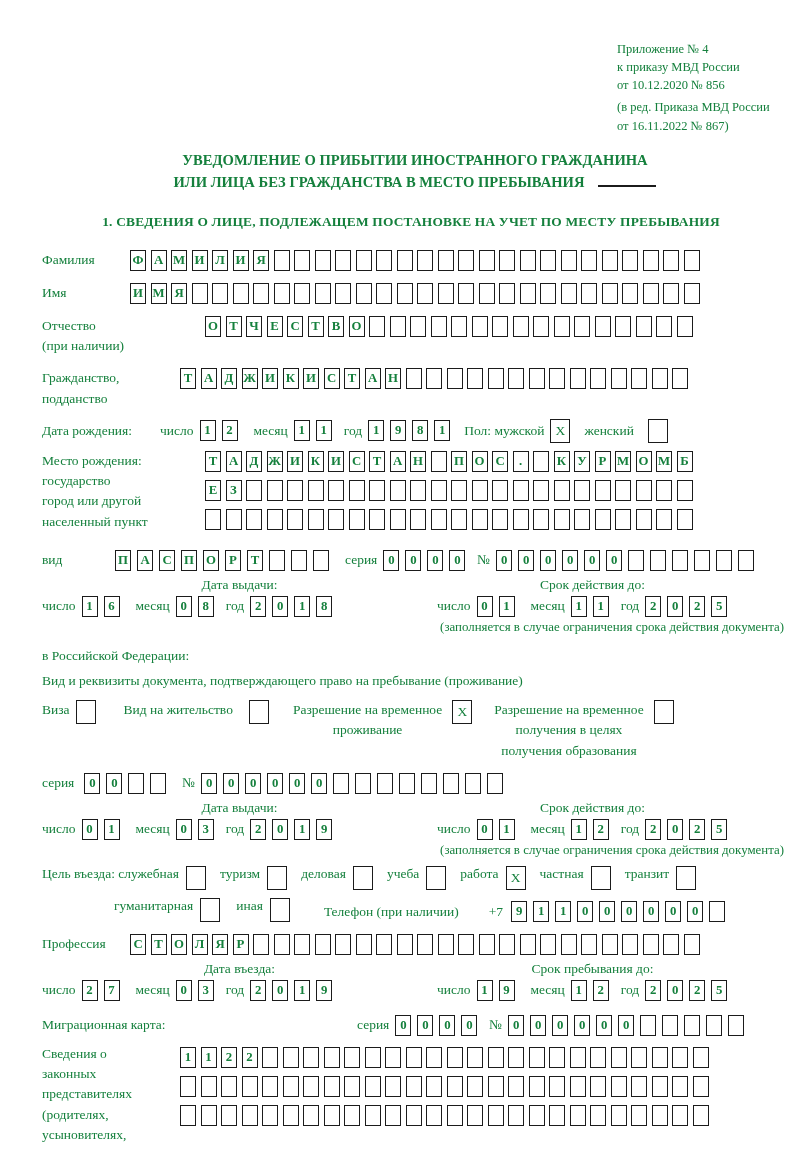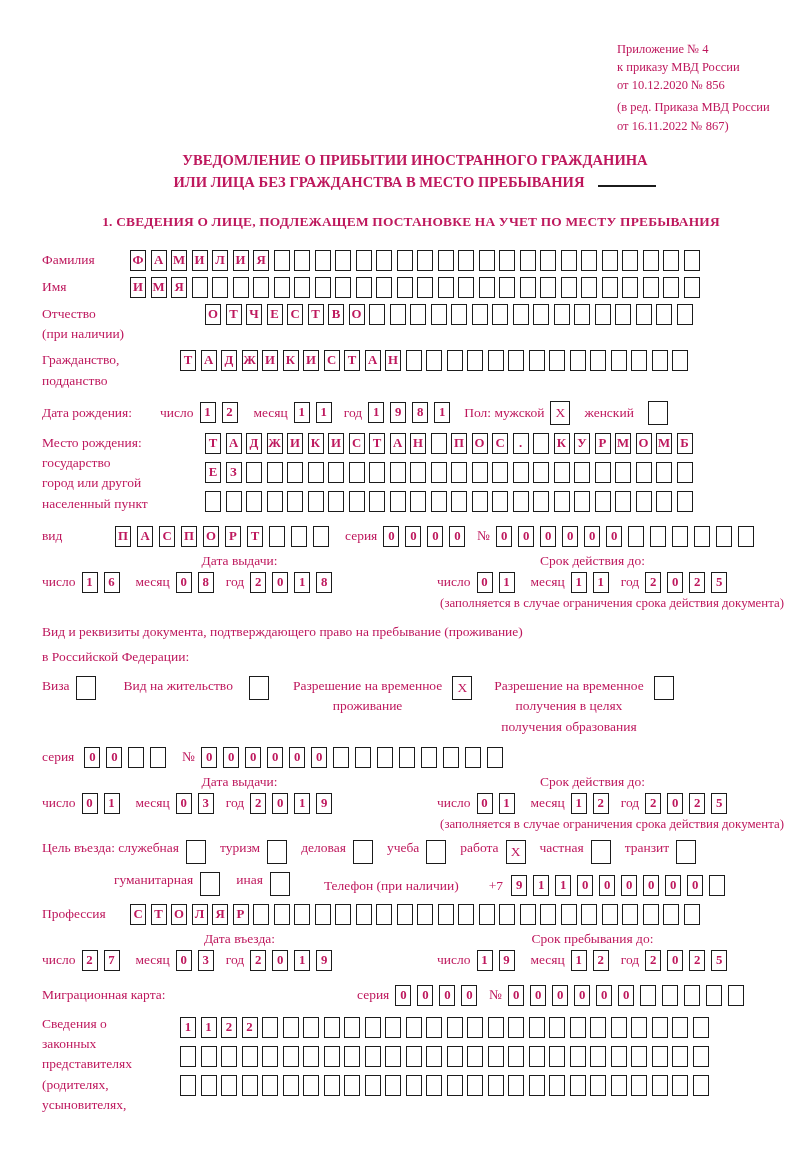--- a/index.html
+++ b/index.html
@@ -1,28 +1,28 @@
 <!DOCTYPE html>
 <html><head>
 <meta charset="utf-8">
 <style>
   * { box-sizing: border-box; }
   html,body { margin:0; padding:0; background:#e8e8e8; }
   .page {
-    width:800px; height:1163px; margin:0 auto; background:#ffffff; color:#be185d;
+    width:800px; height:1163px; margin:0 auto; background:#ffffff; color:#15803d;
     font-family:"Liberation Serif","DejaVu Serif",serif; font-size:13.5px;
     padding:40px 12px 0 42px; position:relative; overflow:hidden;
   }
   .appendix { margin-left:575px; font-size:12.5px; line-height:1.45; }
   .appendix .rev { margin-top:4px; }
   .forma { font-weight:bold; text-align:right; padding-right:36px; margin-top:16px; font-size:14px; letter-spacing:.4px; }
   .title { text-align:center; font-weight:bold; font-size:14.6px; line-height:1.55; margin-top:14px; }
   .uline { display:inline-block; width:58px; border-bottom:2px solid #1b1b1b; margin-left:14px; }
   .sec-heading { font-weight:bold; font-size:13.4px; margin-top:20px; margin-bottom:20px; text-align:center; margin-left:-8px; letter-spacing:.2px; }
-  .row { display:flex; align-items:flex-start; margin-bottom:6px; }
+  .row { display:flex; align-items:flex-start; margin-bottom:6px;margin-top:12px; }
   .vcenter { align-items:center; }
   .lbl { flex:none; line-height:1.5; }
   .w88 { width:88px; } .w138 { width:138px; } .w163 { width:163px; } .w73 { width:73px; }
   .cells { display:flex; flex-wrap:nowrap; }
   .cell { flex:none; width:16px; height:21px; border:1.5px solid #1b1b1b; margin-right:4.5px;
           text-align:center; font-size:12.8px; line-height:19px; font-weight:bold; }
   .sp .cell { margin-right:6px; }
   .cb { display:inline-block; flex:none; width:20px; height:24px; border:1.5px solid #1b1b1b;
         text-align:center; line-height:22px; font-size:13.5px; vertical-align:middle; }
   .stack .cells { margin-bottom:8px; }
@@ -395,22 +395,22 @@
           <span class="cell">2</span>
           <span class="cell">0</span>
           <span class="cell">2</span>
           <span class="cell">5</span>
         </span>
     </span>
   </div>
   <div class="note">(заполняется в случае ограничения срока действия документа)</div>
 
   <div class="para">
+    <div>в Российской Федерации:</div>
     <div>Вид и реквизиты документа, подтверждающего право на пребывание (проживание)</div>
-    <div>в Российской Федерации:</div>
   </div>
 
   <div class="optrow">
     <span class="opt">
       <span class="txt mr6">Виза</span>
       <span class="cb"></span>
     </span>
     <span class="opt" style="margin-left:28px;">
       <span class="txt" style="margin-right:16px;">Вид на жительство</span>
       <span class="cb"></span>

